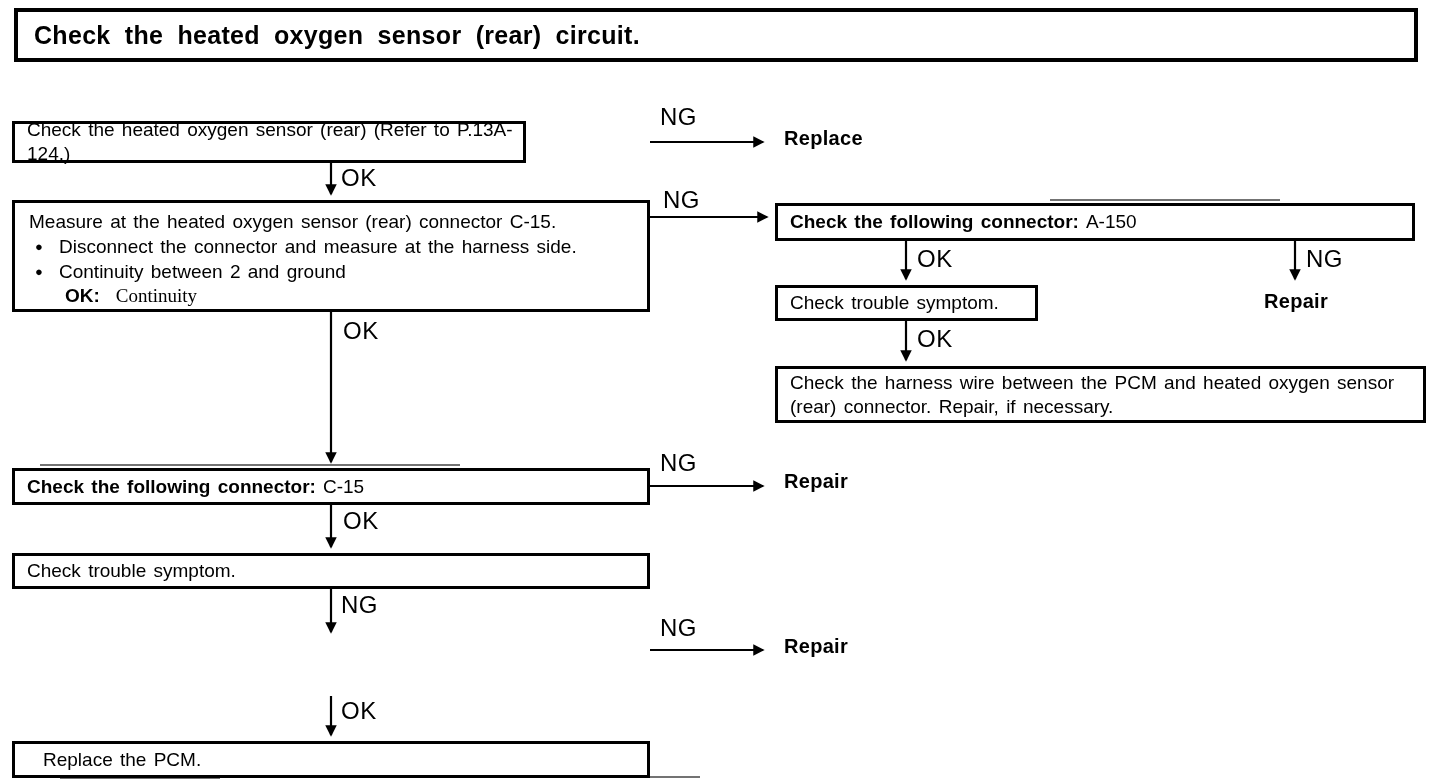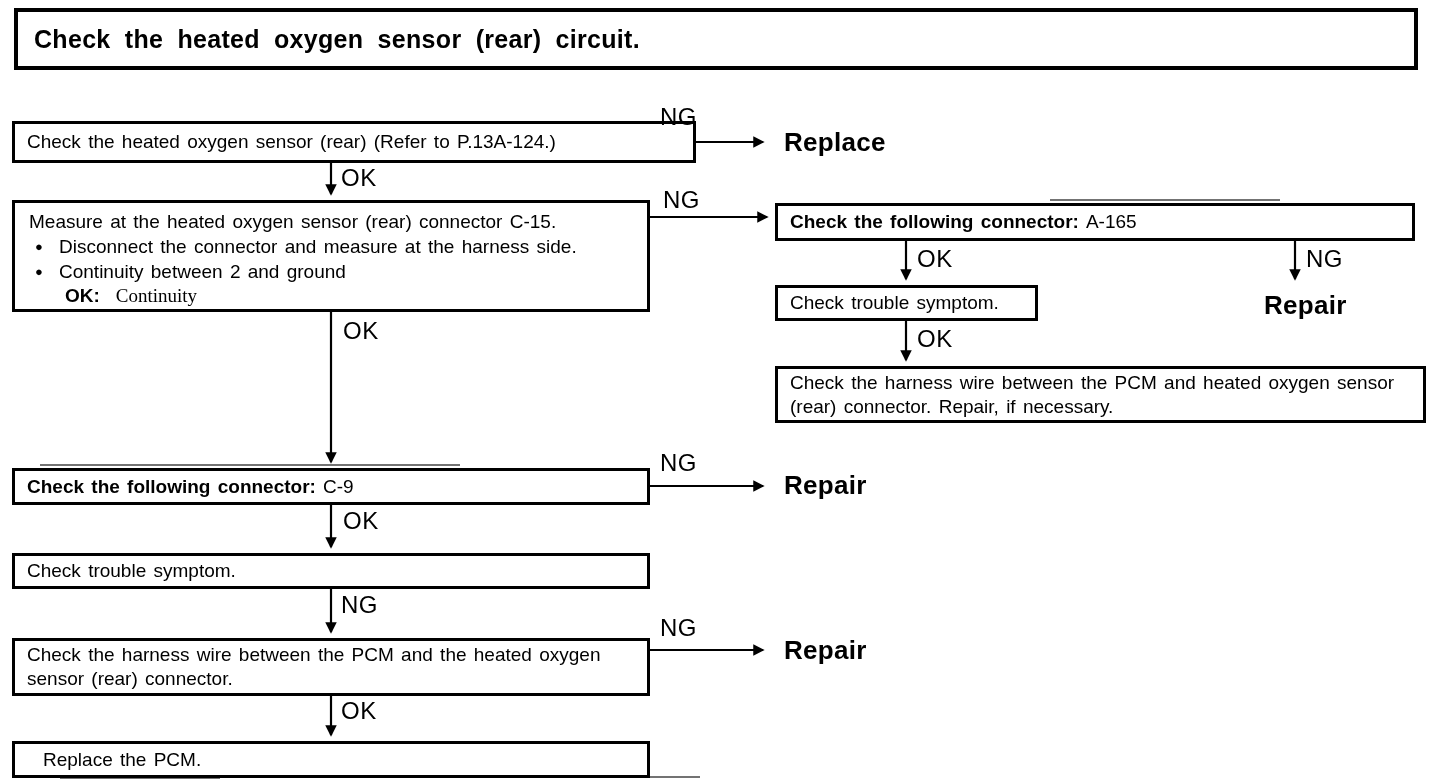--- a/index.html
+++ b/index.html
@@ -12,21 +12,21 @@
     font-family: "Liberation Sans", sans-serif;
     color: #000;
     overflow: hidden;
   }
   
   .canvas { -webkit-font-smoothing: antialiased; }
 
   .title-box {
     position: absolute;
     left: 14px; top: 8px;
-    width: 1404px; height: 62px;
+    width: 1404px; height: 54px;
     border: 4px solid #000;
     display: flex; align-items: center;
     padding-left: 16px;
     font-size: 25px; font-weight: bold;
     word-spacing: 7px;
     letter-spacing: 0.3px;
   }
 
   .fbox {
     position: absolute;
@@ -53,21 +53,21 @@
 
   .wrapbox { padding: 3px 10px 3px 12px; display: flex; align-items: center; }
 
   .edge-label {
     position: absolute;
     font-size: 24px;
     letter-spacing: 0.5px;
   }
   .terminal {
     position: absolute;
-    font-size: 26px;
+    font-size: 20px;
     font-weight: bold;
     letter-spacing: 0.3px;
   }
   svg.connectors {
     position: absolute;
     left: 0; top: 0;
     width: 1440px; height: 780px;
     pointer-events: none;
   }
   svg.connectors line { stroke: #000; stroke-width: 2.2; }
@@ -97,21 +97,21 @@
     <line x1="331" y1="504" x2="331" y2="547" marker-end="url(#arr)"></line>
     <line x1="331" y1="589" x2="331" y2="632" marker-end="url(#arr)"></line>
     <line x1="650" y1="650" x2="763" y2="650" marker-end="url(#arr)"></line>
     <line x1="331" y1="696" x2="331" y2="735" marker-end="url(#arr)"></line>
   </svg>
 
   <div class="title-box">
     <span>Check the heated oxygen sensor (rear) circuit.</span>
   </div>
 
-  <div class="fbox center" style="left:12px; top:121px; width:684px; height:42px;">
+  <div class="fbox center" style="left:12px; top:121px; width:514px; height:42px;">
     <span>Check the heated oxygen sensor (rear) (Refer to P.13A-124.)</span>
   </div>
 
   <div class="fbox" style="left:12px; top:200px; width:638px; height:112px;">
     <div class="measure-content">
       <div class="measure-row">
         <span class="btext">Measure at the heated oxygen sensor (rear) connector C-15.</span>
       </div>
       <div class="measure-row">
         <span class="bullet">●</span>
@@ -122,38 +122,35 @@
         <span class="btext">Continuity between 2 and ground</span>
       </div>
       <div class="ok-line">
         <span class="okk">OK:</span><span class="okv">Continuity</span>
       </div>
     </div>
   </div>
 
   <div class="fbox center" style="left:12px; top:468px; width:638px; height:37px;">
     <span class="bold">Check the following connector:</span>
-    <span class="val">C-9</span>
+    <span class="val">C-15</span>
   </div>
 
   <div class="fbox center" style="left:12px; top:553px; width:638px; height:36px;">
     <span>Check trouble symptom.</span>
   </div>
 
-  <div class="fbox wrapbox" style="left:12px; top:638px; width:638px; height:58px;">
-    <span>Check the harness wire between the PCM and the heated oxygen sensor (rear) connector.</span>
-  </div>
 
   <div class="fbox center" style="left:12px; top:741px; width:638px; height:37px;padding-left:28px;">
     <span>Replace the PCM.</span>
   </div>
 
   <div class="fbox center" style="left:775px; top:203px; width:640px; height:38px;">
     <span class="bold">Check the following connector:</span>
-    <span class="val">A-165</span>
+    <span class="val">A-150</span>
   </div>
 
   <div class="fbox center" style="left:775px; top:285px; width:263px; height:36px;">
     <span>Check trouble symptom.</span>
   </div>
 
   <div class="fbox wrapbox" style="left:775px; top:366px; width:651px; height:57px;">
     <span>Check the harness wire between the PCM and heated oxygen sensor (rear) connector. Repair, if necessary.</span>
   </div>
 

